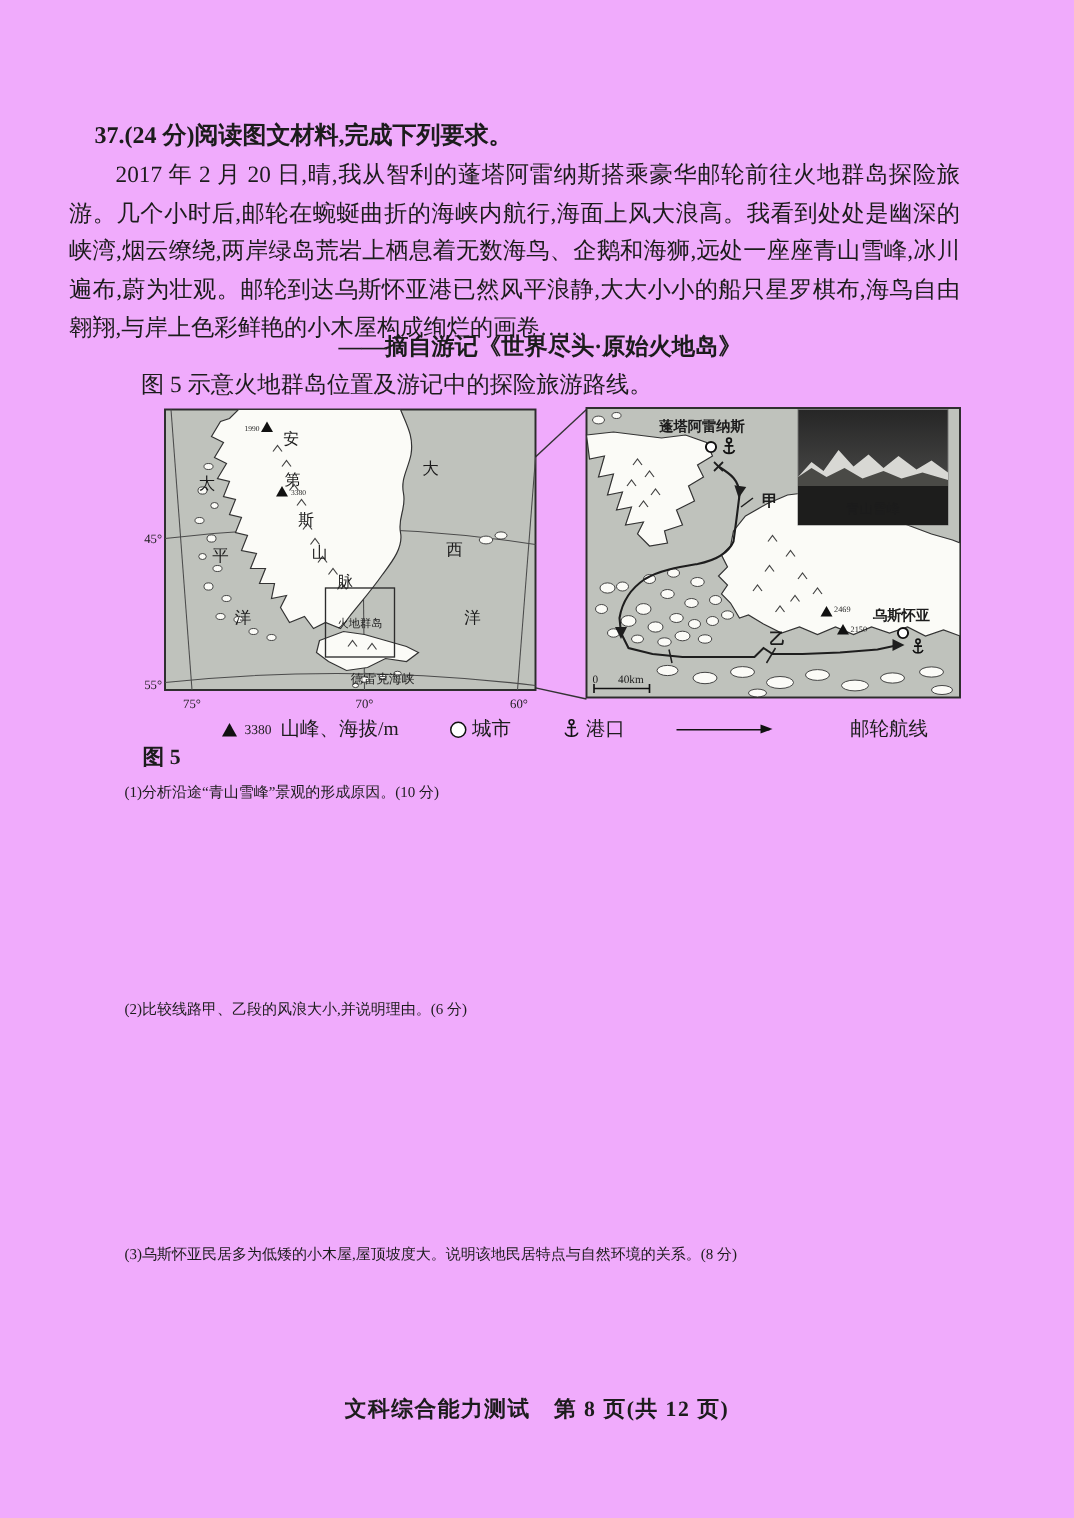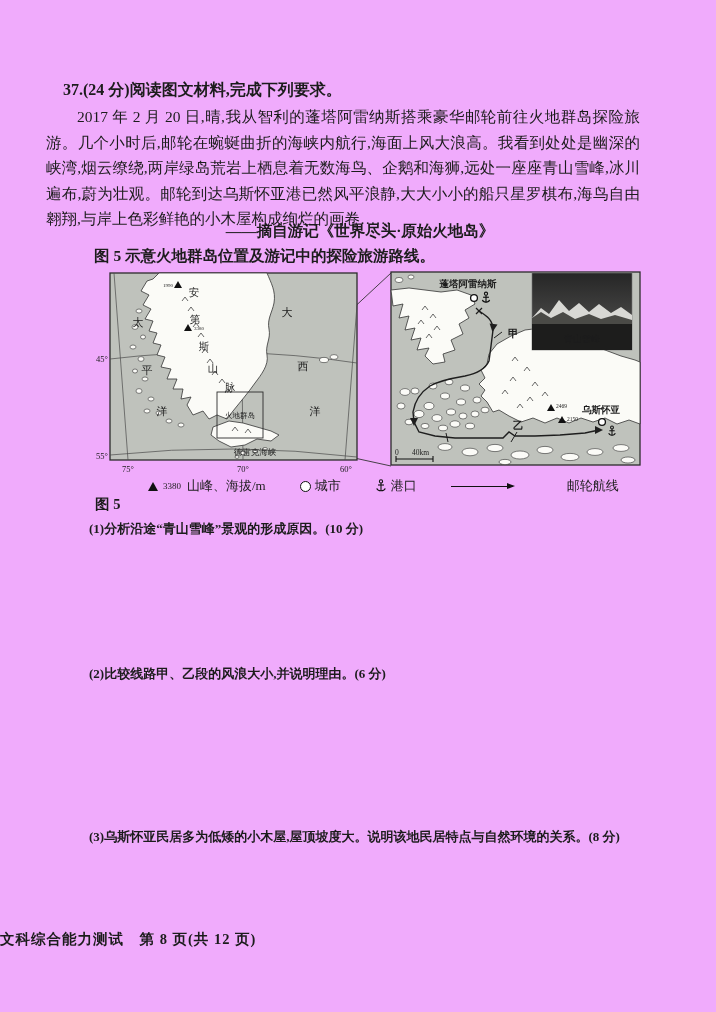--- a/index.html
+++ b/index.html
@@ -9,26 +9,26 @@
     font-family:"Liberation Serif","DejaVu Serif",serif;
     overflow:hidden;
   }
   .abs{position:absolute;}
   .qhead{left:63px; top:80px; width:600px; font-size:16px; font-weight:600;}
   .passage{
     left:46px; top:104px; width:594px; font-size:15.5px; line-height:25.5px;
     text-align:justify; text-indent:2em;
   }
   .attribution{left:63px; top:221px; width:594px; font-size:15.5px; text-align:center; font-weight:600;}
-  .figintro{left:63px; top:246px; width:594px; font-size:15.5px; text-indent:2em; font-weight:700;}
+  .figintro{left:63px; top:246px; width:594px; font-size:15.5px; text-indent:2em; font-weight:400;}
   .figcaption{left:95px; top:495px; width:552px; text-align:left; font-size:14.5px; font-weight:600;}
-  .question{left:63px; top:515px; width:598px; font-size:13px; line-height:27px; font-weight:700; text-indent:2em; text-align:justify;}
+  .question{left:63px; top:515px; width:598px; font-size:10px; line-height:27px; font-weight:400; text-indent:2em; text-align:justify;}
   .q2{top:648px;margin-top:12px;}
   .q3{top:785px;margin-top:38px;}
-  .footer{left:0; top:930px; width:716px; font-size:14.5px; font-weight:600; letter-spacing:1px;}
+  .footer{left:0; top:930px; width:716px; text-align:center; font-size:14.5px; font-weight:600; letter-spacing:1px;}
   
   .legend{
     left:148px; top:476px; width:470px; height:20px;
     display:flex; align-items:center; gap:34px;
     font-size:13px; white-space:nowrap;
   }
   .legend .item{display:flex; align-items:center; gap:4px;}
   .tri{width:0;height:0;border-left:5px solid transparent;border-right:5px solid transparent;border-bottom:9px solid #111;display:inline-block;}
   .elev-small{font-size:9px; margin-left:1px; margin-right:2px;}
   .city-dot{width:9px;height:9px;border:1.6px solid #111;border-radius:50%;display:inline-block;background:#fff;}

